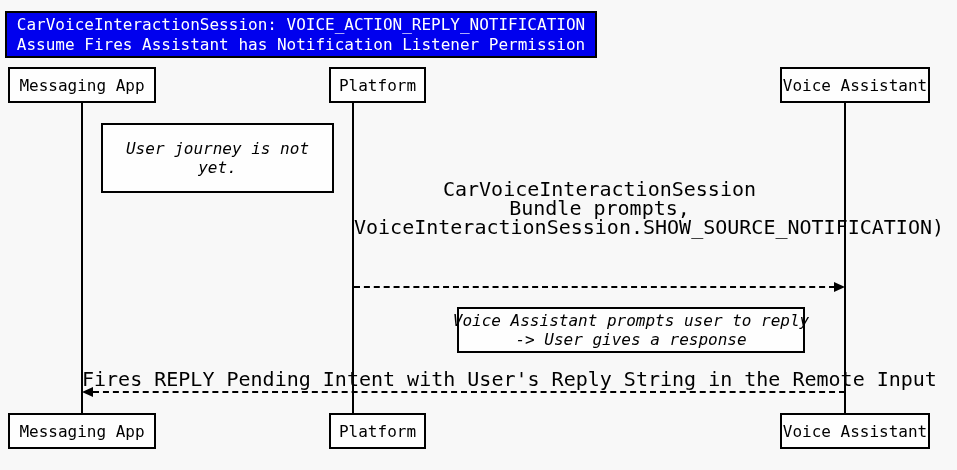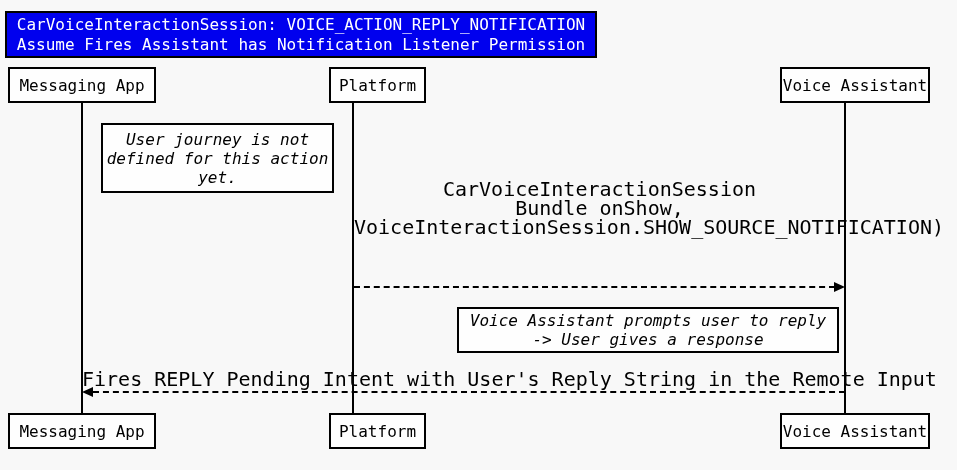--- a/index.html
+++ b/index.html
@@ -78,21 +78,21 @@
     justify-content: center;
     align-items: center;
     text-align: center;
     font-size: 16px;
     line-height: 19px;
     white-space: nowrap;
     z-index: 4;
     font-style: italic;
   }
   .note-1 { left: 101px; top: 123px; width: 233px; height: 70px; }
-  .note-2 { left: 457px; top: 307px; width: 382px; height: 46px; }
+  .note-2 { left: 457px; top: 307px; width: 348px; height: 46px; }
   
   .msg-text {
     position: absolute;
     text-align: center;
     font-size: 20px;
     line-height: 19px;
     white-space: nowrap;
     z-index: 2;
   }
   .msg-1 { left: 354px; top: 180px; width: 491px; }
@@ -135,27 +135,26 @@
   <div class="actor-box actor-top actor-voice">
     <span>Voice Assistant</span>
   </div>
 
   <div class="lifeline lifeline-messaging"></div>
   <div class="lifeline lifeline-platform"></div>
   <div class="lifeline lifeline-voice"></div>
 
   <div class="note note-1">
     <div>User journey is not</div>
-    <div>defined for this action</div>
     <div>yet.</div>
   </div>
 
   <div class="msg-text msg-1">
     <div>CarVoiceInteractionSession</div>
-    <div>Bundle onShow,</div>
+    <div>Bundle prompts,</div>
     <div>VoiceInteractionSession.SHOW_SOURCE_NOTIFICATION)</div>
   </div>
   <div class="arrow-line arrow-line-1"></div>
   <div class="arrowhead arrowhead-right"></div>
 
   <div class="note note-2">
     <div>Voice Assistant prompts user to reply</div>
     <div>-&gt; User gives a response</div>
   </div>
 

